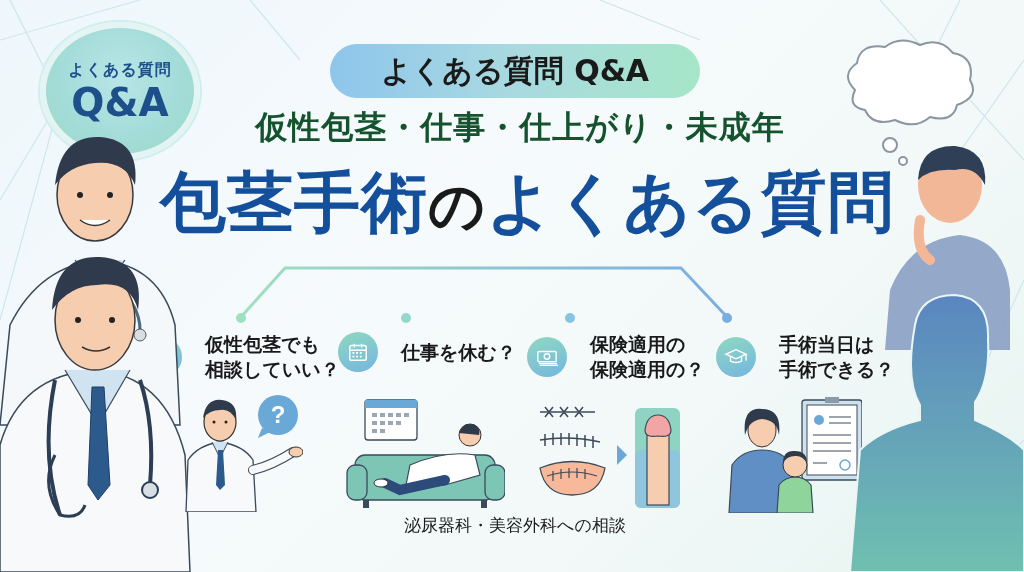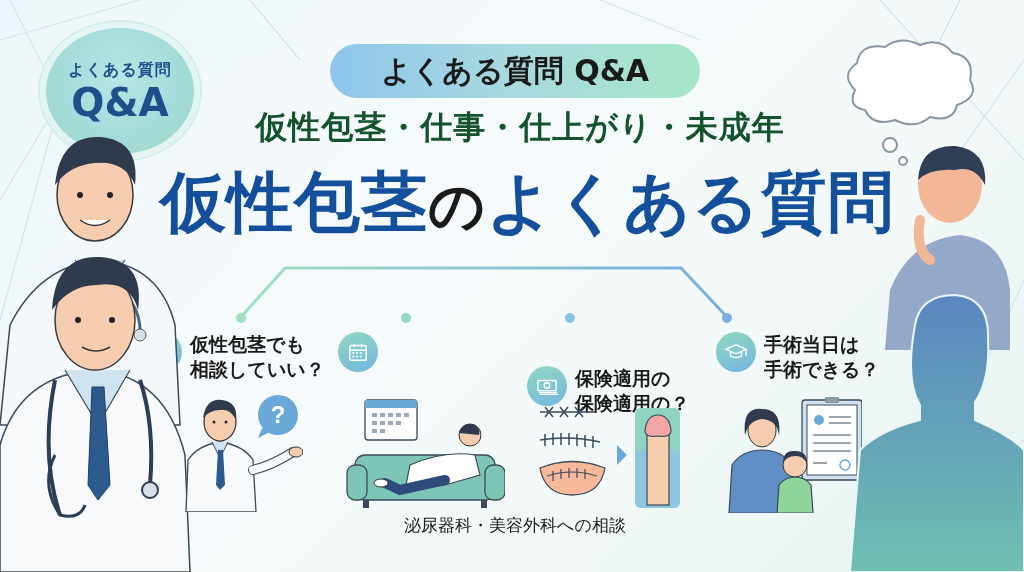--- a/index.html
+++ b/index.html
@@ -30,21 +30,21 @@
     position:absolute; left:240px; top:106px; width:560px; text-align:center;
     font-weight:bold; font-size:32px; color:#14532d; letter-spacing:1px;
   }
   .title {
     position:absolute; left:160px; top:158px; width:720px; text-align:center;
     font-weight:bold; font-size:66px; color:#144f9c; letter-spacing:1px;
     white-space:nowrap;
   }
   .title .no { color:#1a1a1a; font-size:56px; }
   .tree { position:absolute; left:0; top:0; }
-  .q-item { position:absolute; display:flex; gap:8px; }
+  .q-item { position:absolute; display:flex; align-items:center; gap:23px; }
   .q-icon {
     width:40px; height:40px; border-radius:50%;
     background: linear-gradient(160deg, #8fd8c0 0%, #74b6e0 100%);
     display:flex; align-items:center; justify-content:center;
   }
   .q-text { font-weight:bold; font-size:19px; line-height:25px; color:#1a1a1a; }
   .footer {
     position:absolute; left:340px; top:514px; width:350px; text-align:center;
     font-weight:normal; font-size:17px; color:#1a1a1a;
   }
@@ -71,21 +71,21 @@
 </svg>
 
 <div class="badge-circle">
   <div class="badge-sub">よくある質問</div>
   <div class="badge-main">Q&amp;A</div>
 </div>
 
 <div class="pill">よくある質問 Q&amp;A</div>
 <div class="subtitle">仮性包茎・仕事・仕上がり・未成年</div>
 <div class="title">
-  <span>仮性包茎</span><span class="no">の</span><span>よくある質問</span>
+  <span>包茎手術</span><span class="no">の</span><span>よくある質問</span>
 </div>
 
 <svg class="tree" width="1024" height="572">
   <defs>
     <linearGradient id="tg" x1="0" x2="1" y1="0" y2="0">
       <stop offset="0" stop-color="#9fe0bf"></stop>
       <stop offset="1" stop-color="#7aaee0"></stop>
     </linearGradient>
   </defs>
   <g stroke="url(#tg)" stroke-width="3" fill="none">
@@ -124,24 +124,25 @@
           <rect x="6" y="12" width="2" height="2"></rect>
           <rect x="10" y="12" width="2" height="2"></rect>
           <rect x="14" y="12" width="2" height="2"></rect>
           <rect x="6" y="16" width="2" height="2"></rect>
           <rect x="10" y="16" width="2" height="2"></rect>
           <rect x="14" y="16" width="2" height="2"></rect>
         </g>
     </svg>
   </div>
   <div class="q-text">
-  </div>
-</div>
-
-<div class="q-item" style="left:527px; top:332px;margin-top:34px;">
+    <div>仕事を休む？</div>
+  </div>
+</div>
+
+<div class="q-item" style="left:527px; top:332px;">
   <div class="q-icon">
     <svg width="24" height="22" viewBox="0 0 26 24" fill="none" stroke="#fff" stroke-width="1.5">
       <rect x="3" y="6" width="20" height="11" rx="1"></rect>
         <circle cx="13" cy="11.5" r="3"></circle>
       <line x1="4" y1="19" x2="24" y2="19"></line>
         <line x1="5" y1="21" x2="25" y2="21"></line>
     </svg>
   </div>
   <div class="q-text">
     <div>保険適用の</div>

